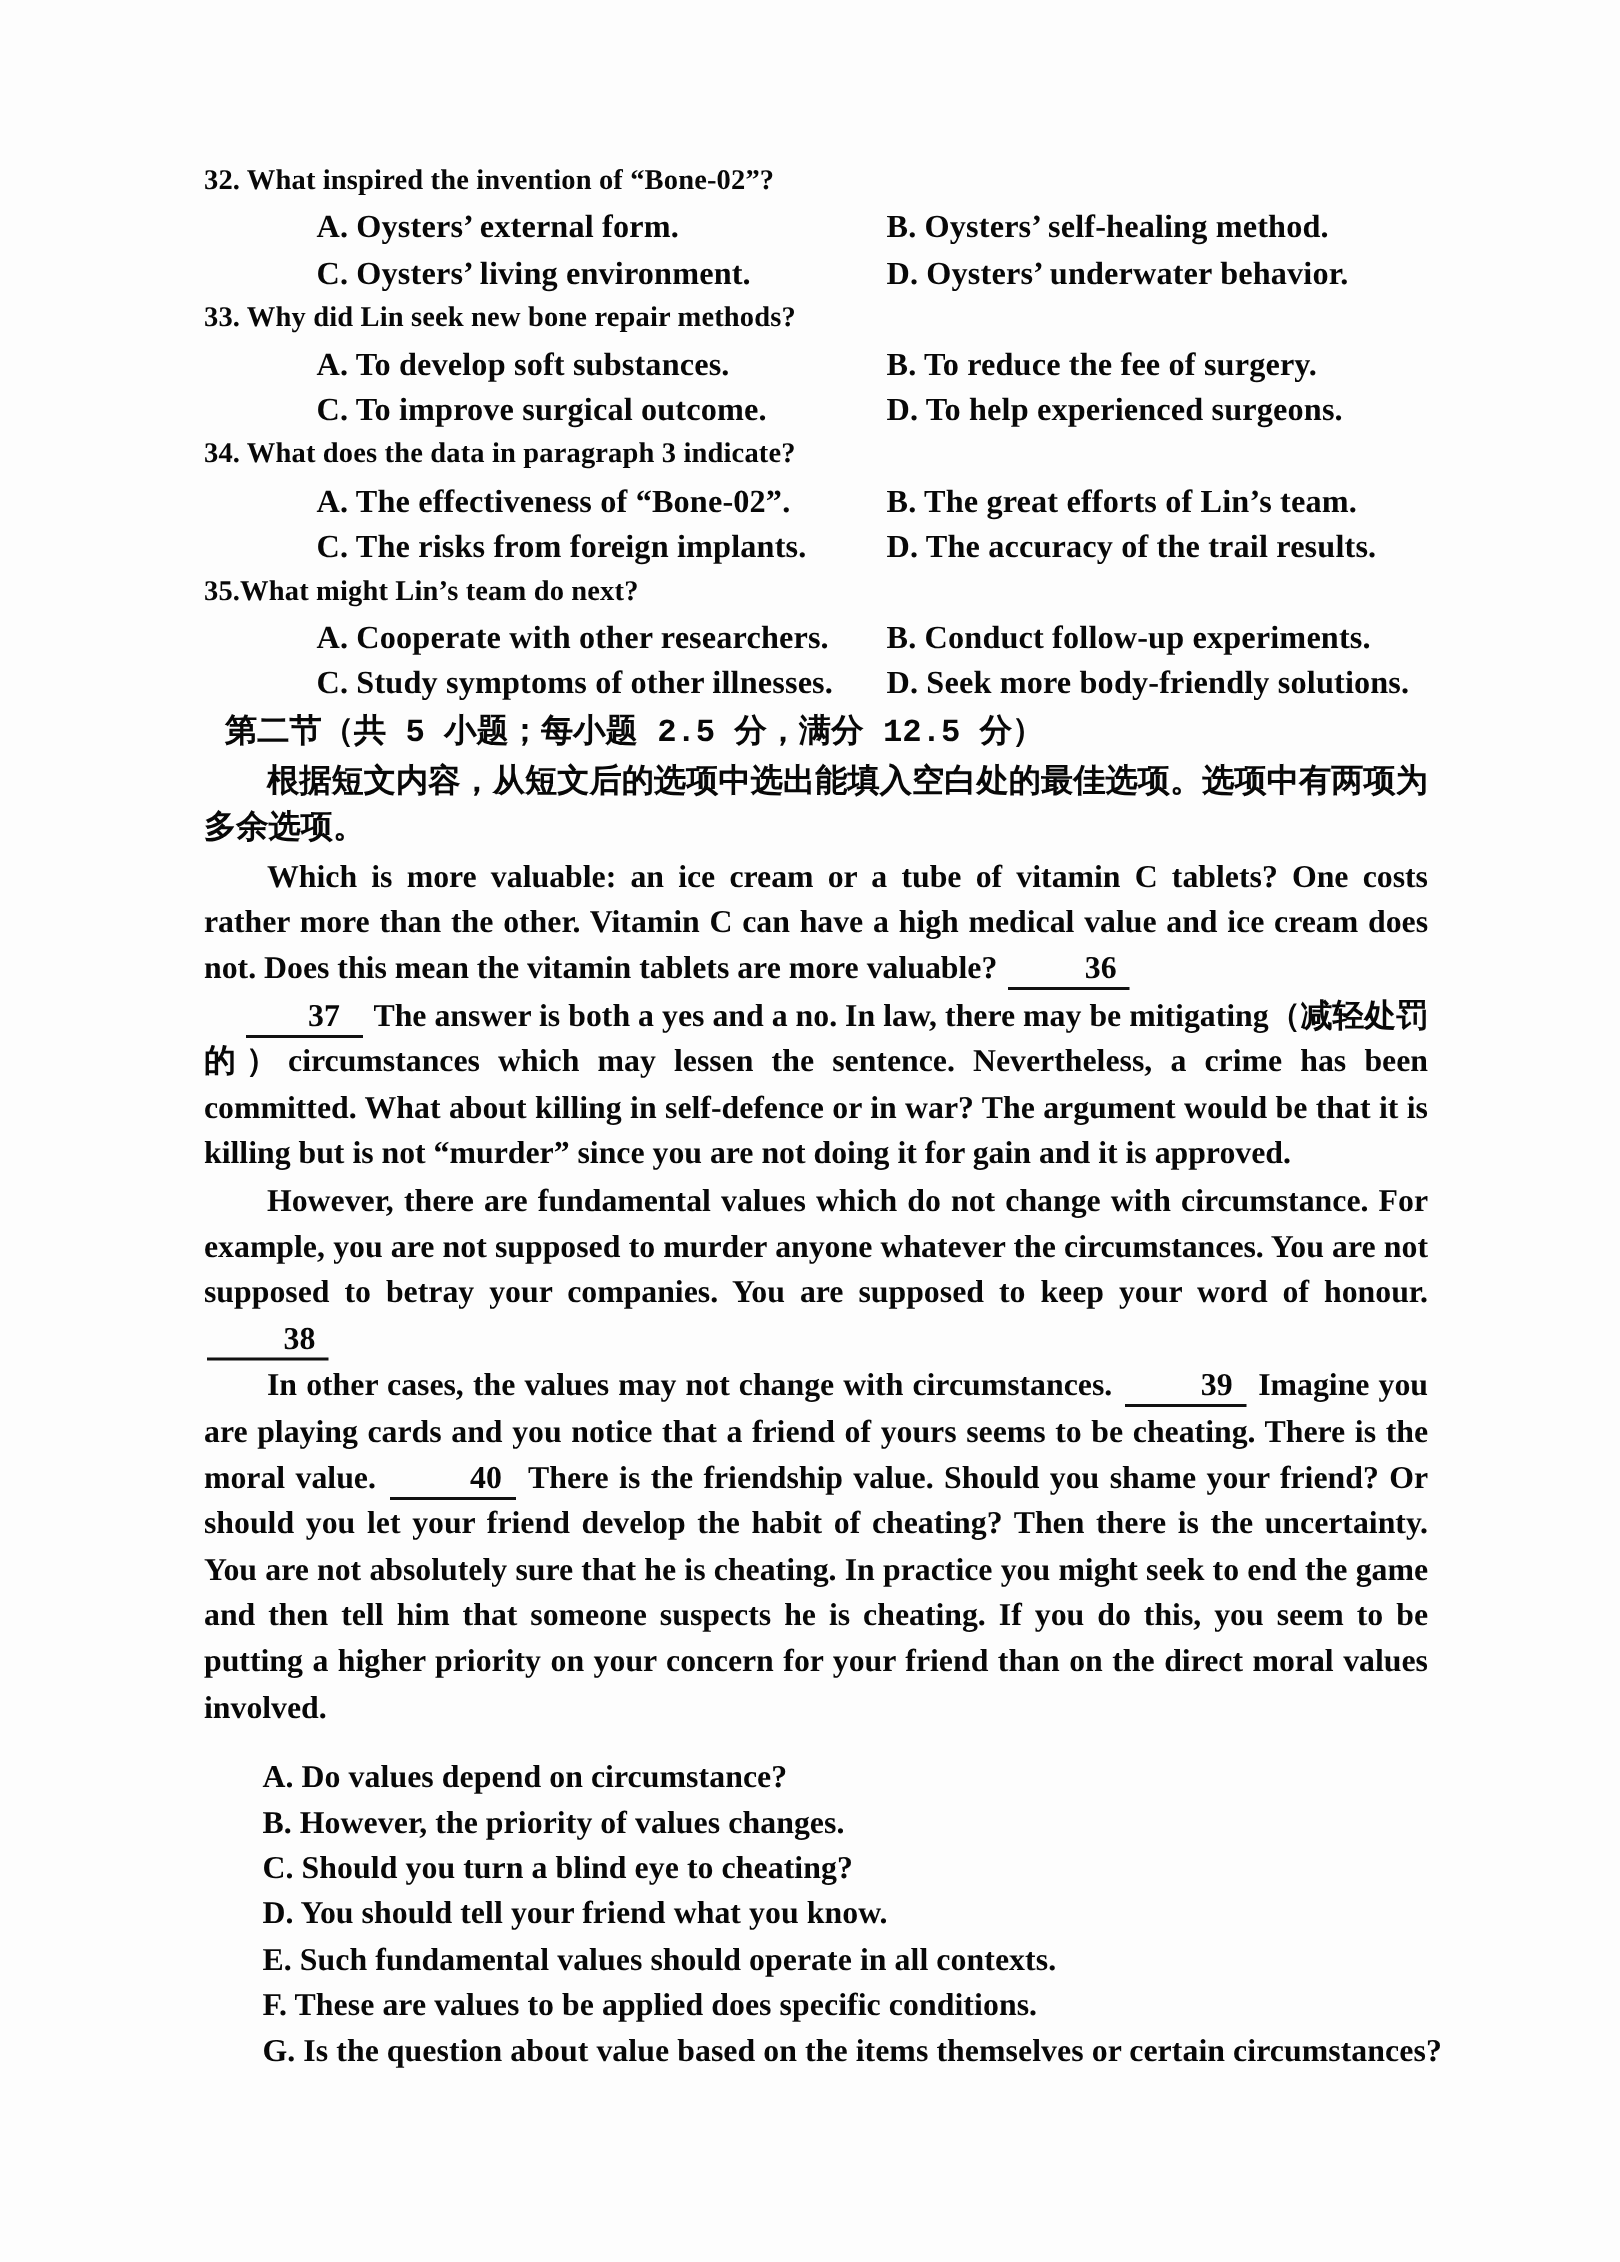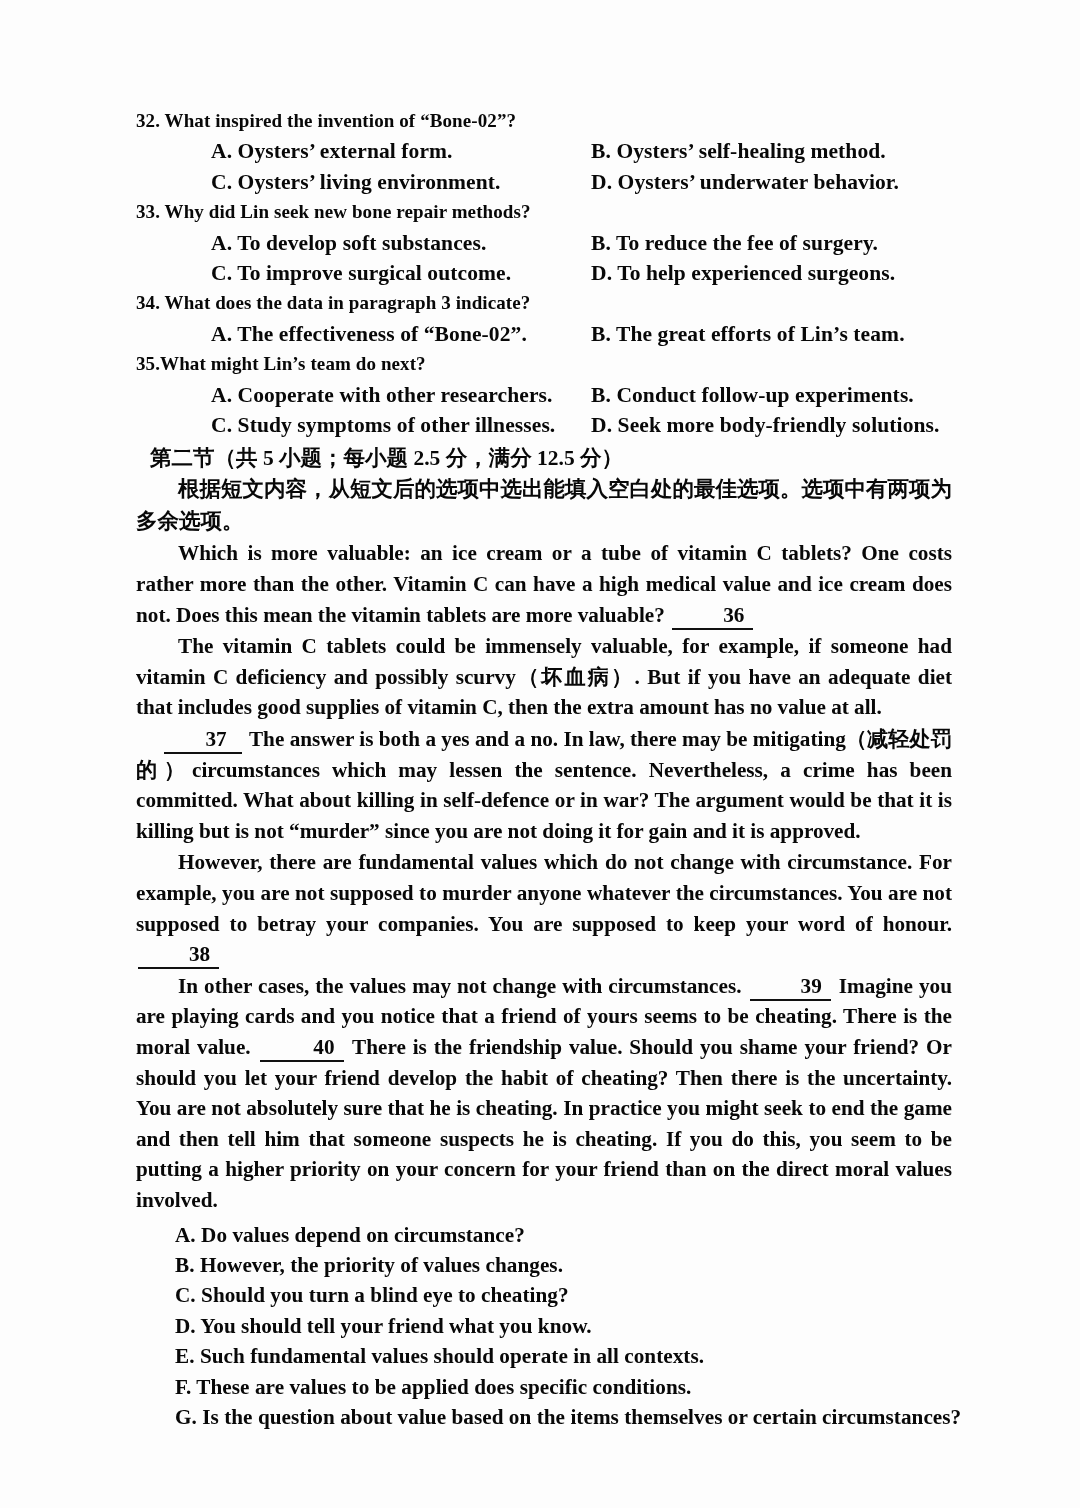--- a/index.html
+++ b/index.html
@@ -56,21 +56,21 @@
   .opt-col-b { flex: 1 1 auto; white-space: pre; }
 
   
   .cn-heading {
     font-size: 21.5px;
     font-weight: 700;
     line-height: 31px;
     padding-left: 14px;
     margin-top: 3px;
     white-space: pre;
-    font-family: Liberation Serif, serif;
+    font-family: Liberation Mono, monospace;
   }
   .cn-directions {
     font-size: 21.5px;
     font-weight: 700;
     line-height: 31.5px;
     text-align: justify;
     text-justify: inter-ideograph;
     text-indent: 42px;
     margin-top: 0;
   }
@@ -98,21 +98,21 @@
     border-bottom: 2.6px solid #111;
     line-height: 24px;
     padding: 0 9px 1px 9px;
     margin: 0 2px;
     vertical-align: baseline;
   }
   .blank.wide { min-width: 66px; text-align: right; }
 
   
   .choice-list {
-    margin-top: 4px;
+    margin-top: 16px;
     padding-left: 39px;
   }
   .choice {
     font-size: 21.2px;
     font-weight: 700;
     line-height: 30.4px;
     white-space: pre;
     letter-spacing: 0.05px;
   }
 </style>
@@ -145,40 +145,43 @@
         <span class="opt-col-b">D. To help experienced surgeons.</span>
       </div>
     </div>
 
     <div class="mcq">
       <div class="q-stem">34. What does the data in paragraph 3 indicate?</div>
       <div class="opt-row">
         <span class="opt-col-a">A. The effectiveness of “Bone-02”.</span>
         <span class="opt-col-b">B. The great efforts of Lin’s team.</span>
       </div>
+      <div class="opt-row">
+        <span class="opt-col-a">C. The risks from foreign implants.</span>
+        <span class="opt-col-b">D. The accuracy of the trail results.</span>
+      </div>
     </div>
 
     <div class="mcq">
       <div class="q-stem">35.What might Lin’s team do next?</div>
       <div class="opt-row">
         <span class="opt-col-a">A. Cooperate with other researchers.</span>
         <span class="opt-col-b">B. Conduct follow-up experiments.</span>
       </div>
       <div class="opt-row">
         <span class="opt-col-a">C. Study symptoms of other illnesses.</span>
         <span class="opt-col-b">D. Seek more body-friendly solutions.</span>
       </div>
     </div>
 
     <div class="cn-heading">第二节（共 5 小题；每小题 2.5 分，满分 12.5 分）</div>
     <div class="cn-directions">根据短文内容，从短文后的选项中选出能填入空白处的最佳选项。选项中有两项为多余选项。</div>
 
     <p class="para"><span>Which is more valuable: an ice cream or a tube of vitamin C tablets? One costs rather more than the other. Vitamin C can have a high medical value and ice cream does not. Does this mean the vitamin tablets are more valuable? </span><span class="blank">36</span></p>
 
-    <p class="para">The vitamin C tablets could be immensely valuable, for example, if someone had vitamin C deficiency and possibly scurvy（坏血病）. But if you have an adequate diet that includes good supplies of vitamin C, then the extra amount has no value at all.</p>
 
     <p class="para lead-blank"><span class="blank">37</span><span> The answer is both a yes and a no. In law, there may be mitigating（减轻处罚的）circumstances which may lessen the sentence. Nevertheless, a crime has been committed. What about killing in self-defence or in war? The argument would be that it is killing but is not “murder” since you are not doing it for gain and it is approved.</span></p>
 
     <p class="para"><span>However, there are fundamental values which do not change with circumstance. For example, you are not supposed to murder anyone whatever the circumstances. You are not supposed to betray your companies. You are supposed to keep your word of honour. </span><span class="blank">38</span></p>
 
     <p class="para"><span>In other cases, the values may not change with circumstances. </span><span class="blank">39</span><span> Imagine you are playing cards and you notice that a friend of yours seems to be cheating. There is the moral value. </span><span class="blank wide">40</span><span> There is the friendship value. Should you shame your friend? Or should you let your friend develop the habit of cheating? Then there is the uncertainty. You are not absolutely sure that he is cheating. In practice you might seek to end the game and then tell him that someone suspects he is cheating. If you do this, you seem to be putting a higher priority on your concern for your friend than on the direct moral values involved.</span></p>
 
     <div class="choice-list">
       <div class="choice">A. Do values depend on circumstance?</div>
       <div class="choice">B. However, the priority of values changes.</div>

